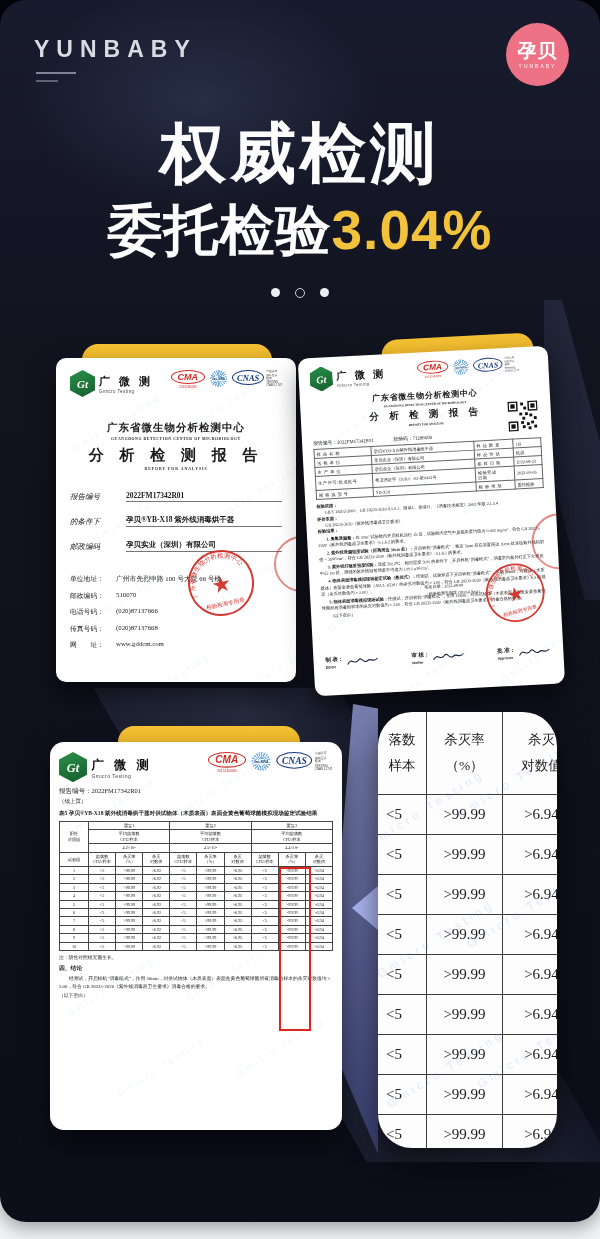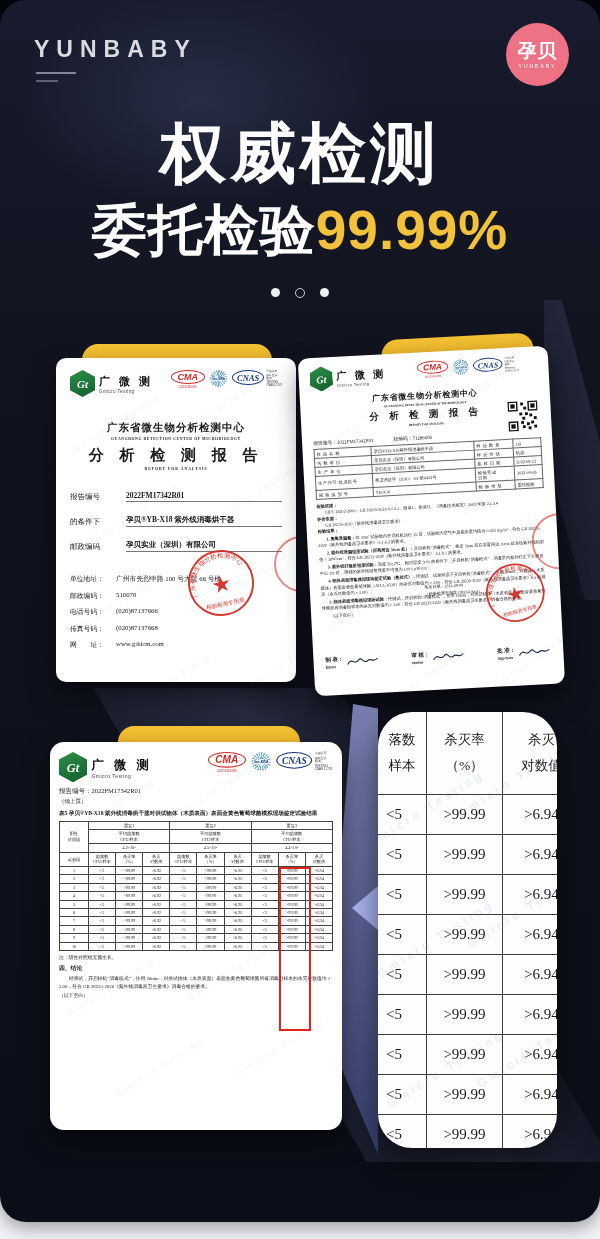--- a/index.html
+++ b/index.html
@@ -70,21 +70,21 @@
   
   #certA-tab{left:82px;top:344px;width:190px;height:44px;}
   #certA{left:56px;top:358px;width:240px;height:324px;padding:12px 14px;box-sizing:border-box;}
   .c1-title{margin-top:24px;text-align:center;}
   .c1-cn{font-size:10.5px;font-weight:700;letter-spacing:1px;}
   .c1-en{font-size:3.8px;font-weight:700;letter-spacing:.6px;margin-top:2px;}
   .c1-rep{font-size:15px;font-weight:700;letter-spacing:6px;margin-top:5px;}
   .c1-rep-en{font-size:3.8px;font-weight:700;letter-spacing:1px;margin-top:2px;}
   .c1-fields{margin-top:20px;}
   .c1-field{display:flex;align-items:flex-end;margin-bottom:13px;font-size:7.5px;}
-  .c1-field .lbl{width:56px;color:#222;}
+  .c1-field .lbl{width:56px;color:#222;font-style:italic;}
   .c1-field .val{flex:1;border-bottom:.5px solid #777;padding-bottom:1px;font-weight:700;}
   .c1-contact{margin-top:22px;}
   .c1-contact .row{display:flex;font-size:6.8px;margin-bottom:6.5px;}
   .c1-contact .lbl{width:46px;}
   
   #certB-wrap{position:absolute;left:302px;top:334px;width:258px;height:360px;transform:rotate(-3deg);}
   #certB-tab{position:absolute;left:88px;top:4px;width:152px;height:42px;}
   #certB{position:absolute;left:4px;top:18px;width:250px;height:338px;padding:9px 11px;box-sizing:border-box;}
   .c2-title{margin-top:2px;text-align:center;}
   .c2-cn{font-size:8px;font-weight:700;letter-spacing:.8px;}
@@ -152,21 +152,21 @@
 
   <div class="brand">YUNBABY</div>
   <div class="brand-rule1"></div>
   <div class="brand-rule2"></div>
   <div class="logo">
     <span class="logo-cn">孕贝</span>
     <span class="logo-sub">YUNBABY</span>
   </div>
 
   <div class="hero-title">权威检测</div>
-  <div class="hero-sub"><span>委托检验</span><span class="hl">99.99%</span></div>
+  <div class="hero-sub"><span>委托检验</span><span class="hl">3.04%</span></div>
   <div class="dots">
     <span class="dot"></span>
     <span class="dot hollow"></span>
     <span class="dot"></span>
   </div>
 
   <div id="sheen2"></div>
   <div id="sheen"></div>
 
   <div class="tab" id="certA-tab"></div>

